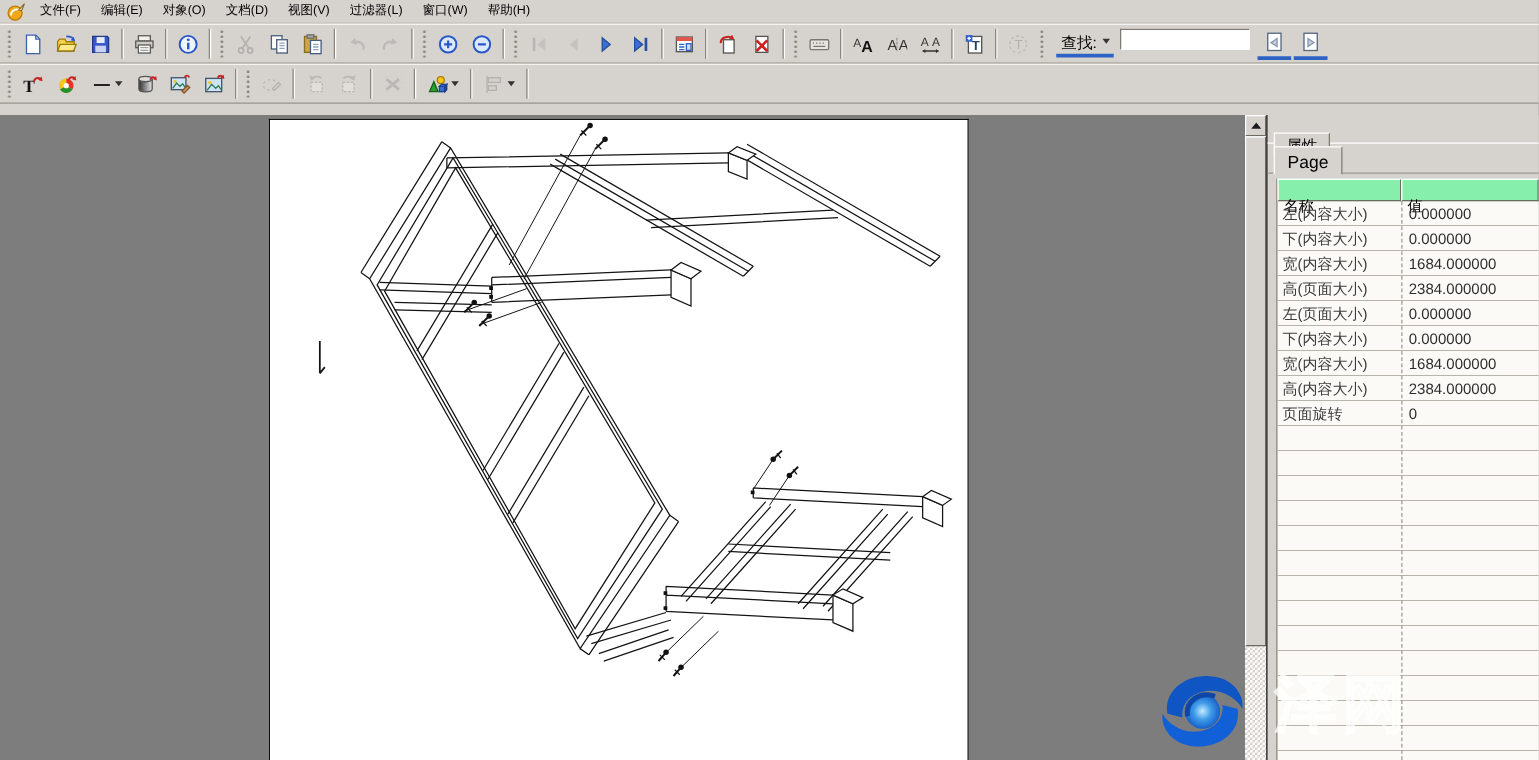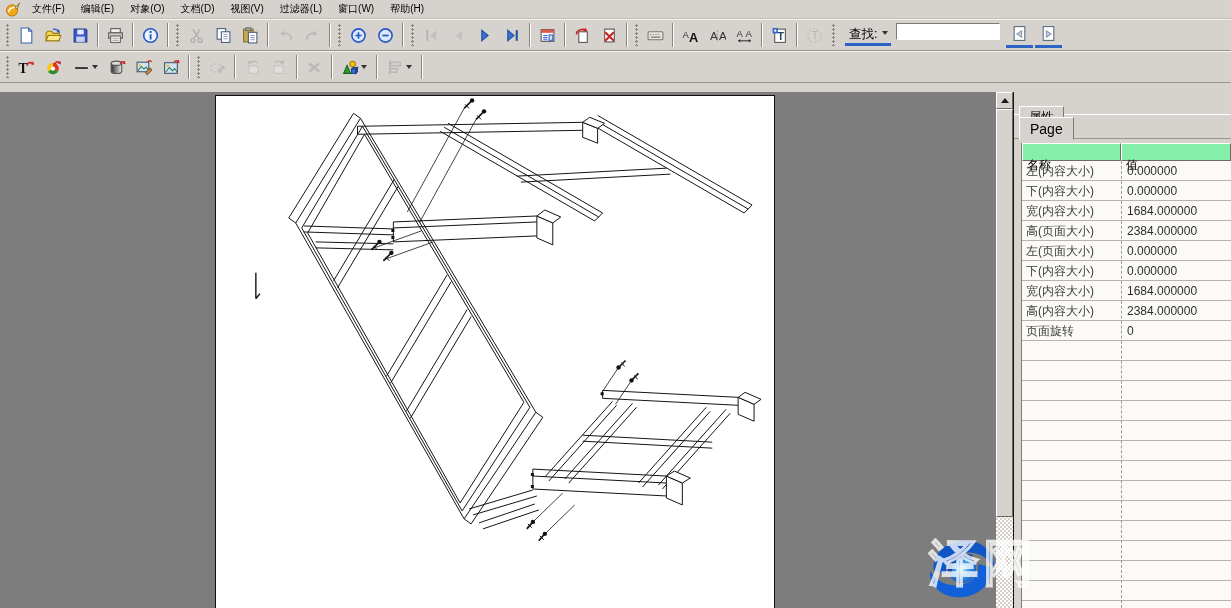--- a/index.html
+++ b/index.html
@@ -51,21 +51,21 @@
   .phead span{background:#86efac;border:1px solid #6f6b63;border-top-color:#fff;border-left-color:#fff;font-size:12px;padding:13px 4px 0 4px}
   .phead .c0{width:99px}
   .phead .c1{flex:1}
   .pbody{position:absolute;top:18px;left:0;right:0;bottom:0;background-image:repeating-linear-gradient(to bottom,rgba(0,0,0,0) 0 19px,#b7b4ac 19px 20px)}
   .vdash{position:absolute;left:99px;top:0;bottom:0;width:0;border-left:1px dashed #9d9a92}
   .prow{display:flex;height:20px;font-size:12px;align-items:center}
   .prow .pname{width:99px;padding-left:4px;color:#3c3c3c;white-space:nowrap;overflow:hidden}
   .prow .pval{padding-left:6px;color:#2d2d2d;white-space:nowrap}
   
   .wm-logo{position:absolute;left:922px;top:441px;width:80px;height:72px;z-index:40;pointer-events:none}
-  .wm-text{position:absolute;left:929px;top:438px;z-index:41;font-size:50px;font-weight:bold;letter-spacing:4px;color:rgba(255,255,255,0.10);-webkit-text-stroke:1.5px rgba(255,255,255,0.75);pointer-events:none;white-space:nowrap}
+  .wm-text{position:absolute;left:1020px;top:438px;z-index:41;font-size:50px;font-weight:bold;letter-spacing:4px;color:rgba(255,255,255,0.10);-webkit-text-stroke:1.5px rgba(255,255,255,0.75);pointer-events:none;white-space:nowrap}
   .sprite{position:absolute;width:0;height:0;overflow:hidden}
 </style>
 </head>
 <body>
 
 <svg class="sprite" xmlns="http://www.w3.org/2000/svg">
   <defs>
     <linearGradient id="g-shade" x1="0" y1="0" x2="1" y2="0">
       <stop offset="0" stop-color="#2f2f2f"></stop>
         <stop offset="1" stop-color="#e9e9e9"></stop>

